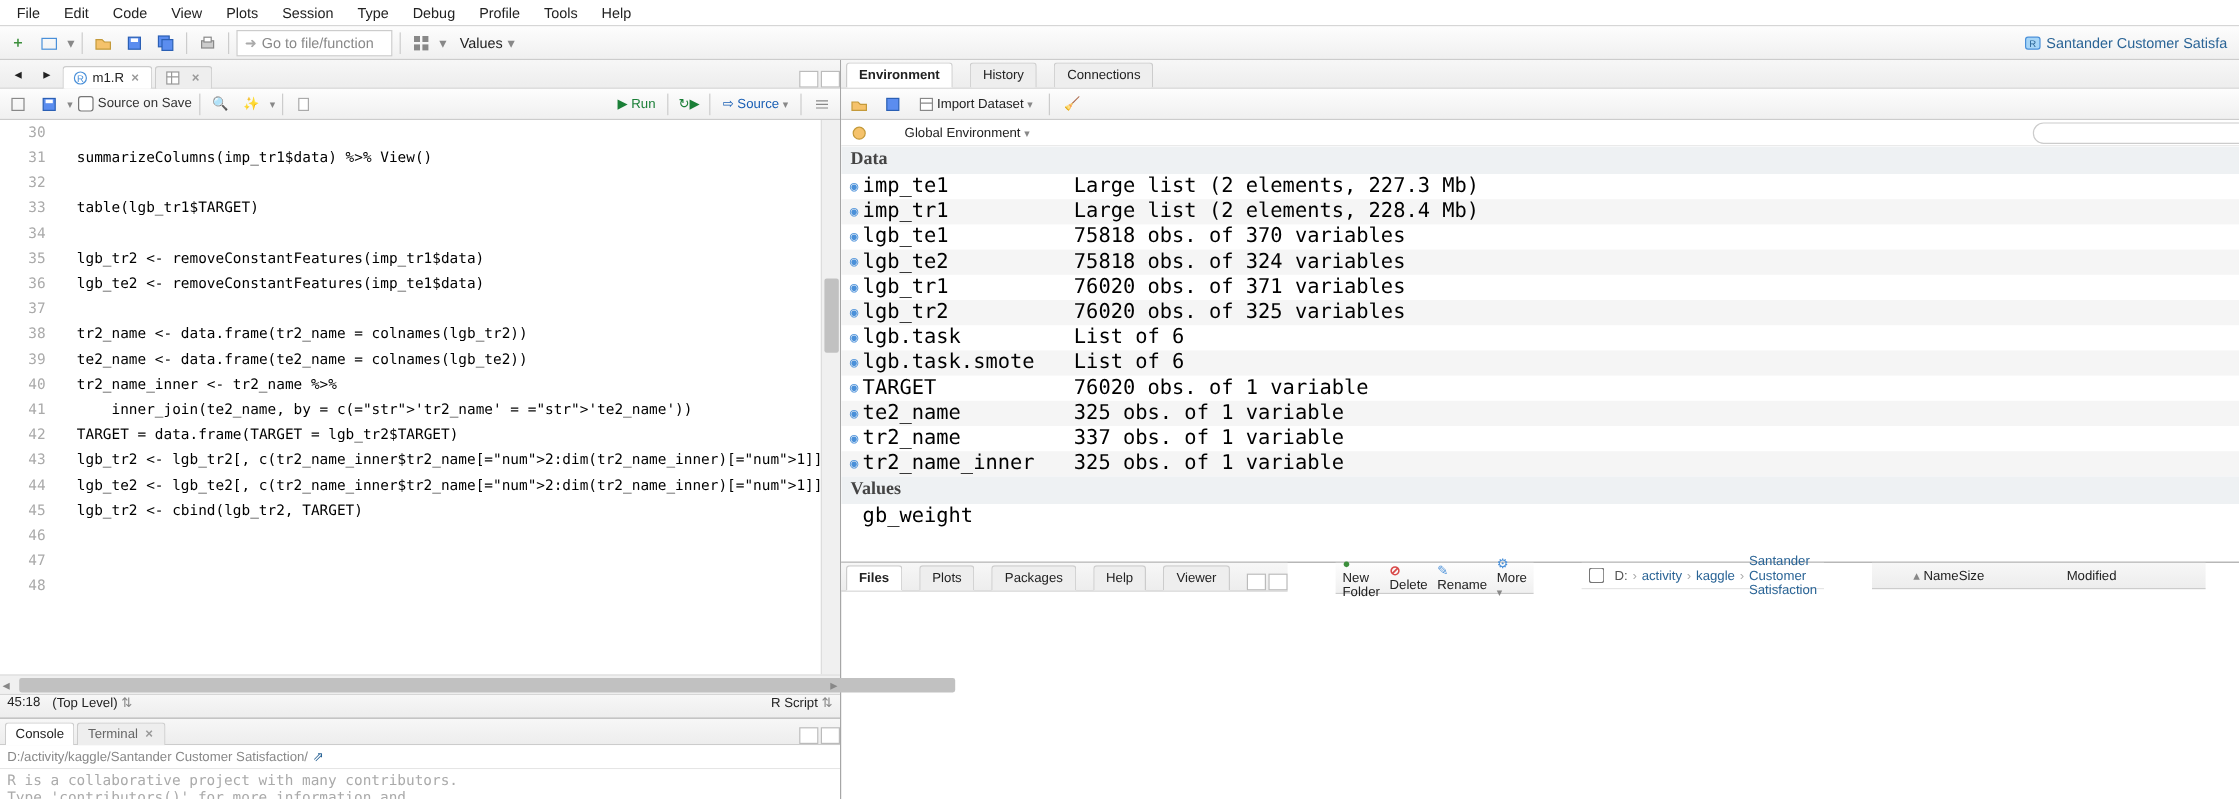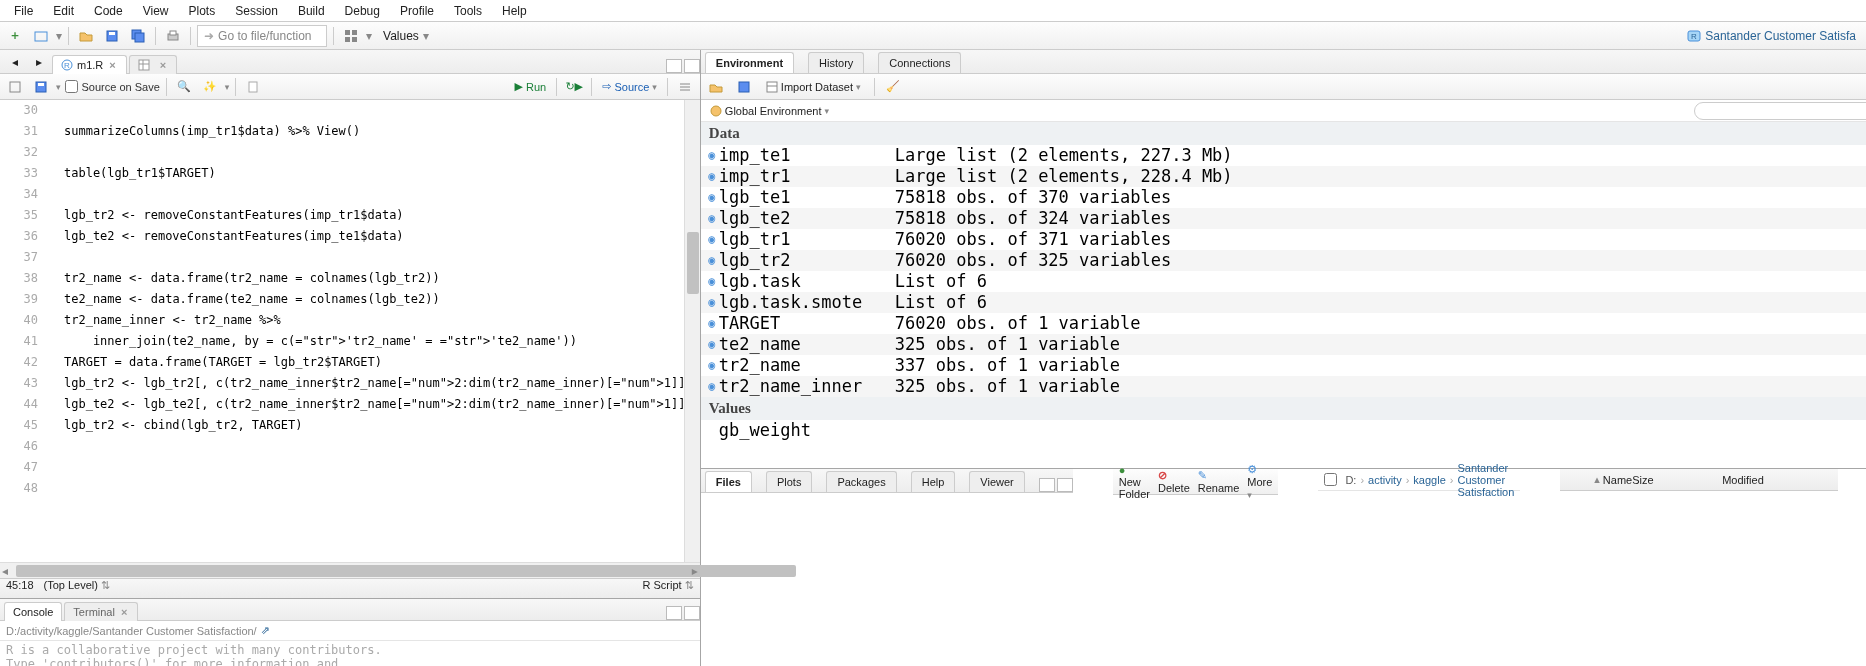--- a/index.html
+++ b/index.html
@@ -13,21 +13,21 @@
 .addins { display:flex; align-items:center; gap:4px; padding:0 6px; height:22px; border:1px solid transparent; }
 .proj { margin-left:auto; display:flex; align-items:center; gap:4px; color:#2a6496; padding:0 6px;}
 .main { display:flex; height: calc(666px - 22px - 28px); }
 .leftcol { width: 890px; display:flex; flex-direction:column; border-right:1px solid #a6a6a6;}
 .rightcol { flex:1; display:flex; flex-direction:column; }
 .tabbar { display:flex; align-items:flex-end; height:24px; background:linear-gradient(#f7f7f7,#ededed); border-bottom:1px solid #ccc; padding-left:4px; gap:2px;}
 .tab { display:flex; align-items:center; gap:4px; padding:3px 8px; background:#fff; border:1px solid #ccc; border-bottom:none; border-radius:3px 3px 0 0; font-size:11px; position:relative; top:1px;}
 .tab.inactive { background:#eee; color:#666;}
 .tab .x { color:#999; font-weight:bold; padding:0 2px; cursor:default;}
 .srctool { display:flex; align-items:center; height:26px; padding:0 4px; background:linear-gradient(#fdfdfd,#f0f0f0); border-bottom:1px solid #ccc; gap:4px; font-size:11px;}
-.srctool .chk { display:flex; align-items:center; gap:4px; color:#333;}
+.srctool .chk { display:flex; align-items:flex-start; gap:4px; color:#333;}
 .srctool .spacer { flex:1; }
 .srctool .runbtn { color:#1a7f37; display:flex; align-items:center; gap:3px; padding:0 4px;}
 .srctool .srcbtn { color:#1a5fb4; display:flex; align-items:center; gap:3px; padding:0 4px;}
 .editor { flex:1; display:flex; overflow:hidden; font-family: Consolas, Menlo, monospace; font-size:12px; line-height:21px; background:#fff; position:relative;}
 .gutter { width:46px; background:#fff; text-align:right; padding-right:8px; color:#aaa; user-select:none; border-right:0px solid #eee;}
 .code { flex:1; white-space:pre; color:#000; overflow:hidden;margin-left:18px;}
 .code .op { color:#000; }
 .hscroll { height:16px; background:#f0f0f0; border-top:1px solid #ddd; position:relative;}
 .hscroll .thumb { position:absolute; top:2px; height:12px; background:#c1c1c1; border-radius:2px;}
 .statusbar { display:flex; align-items:flex-start; height:20px; background:linear-gradient(#f7f7f7,#ededed); border-top:1px solid #ccc; font-size:11px; padding:0 6px; gap:10px;}
@@ -76,21 +76,21 @@
 </head>
 <body>
 
 <div class="menubar">
   <div class="mitem">File</div>
   <div class="mitem">Edit</div>
   <div class="mitem">Code</div>
   <div class="mitem">View</div>
   <div class="mitem">Plots</div>
   <div class="mitem">Session</div>
-  <div class="mitem">Build</div>
+  <div class="mitem">Type</div>
   <div class="mitem">Debug</div>
   <div class="mitem">Profile</div>
   <div class="mitem">Tools</div>
   <div class="mitem">Help</div>
 </div>
 
 <div class="toolbar">
   <span class="tbtn">
       <span class="greenplus">＋</span>
     </span>
@@ -337,21 +337,21 @@
           <span class="tbtn" style="width:auto;padding:0 4px;">
             ≡ <span>List</span> <span style="color:#888;font-size:9px;">▾</span>
           </span>
         </div>
       </div>
       <div class="envhdr">
         <span class="tbtn" style="width:auto;padding:0 4px;">
           <svg width="12" height="12">
               <circle cx="6" cy="6" r="5" fill="#f5c26b" stroke="#c49a3a"></circle>
             </svg>
-          <span style="padding:0 3px;">Global Environment</span>
+          <span style="padding:0 3px;margin-left:29px;">Global Environment</span>
           <span style="color:#888;font-size:9px;">▾</span>
         </span>
         <div class="envsearch">
           <input type="text" style="">
           <span style="position:relative;left:-18px;color:#aaa;">🔍</span>
         </div>
       </div>
       <div class="envlist" id="envlist">
           <div class="envsection">Data</div>
           <div class="envrow">

